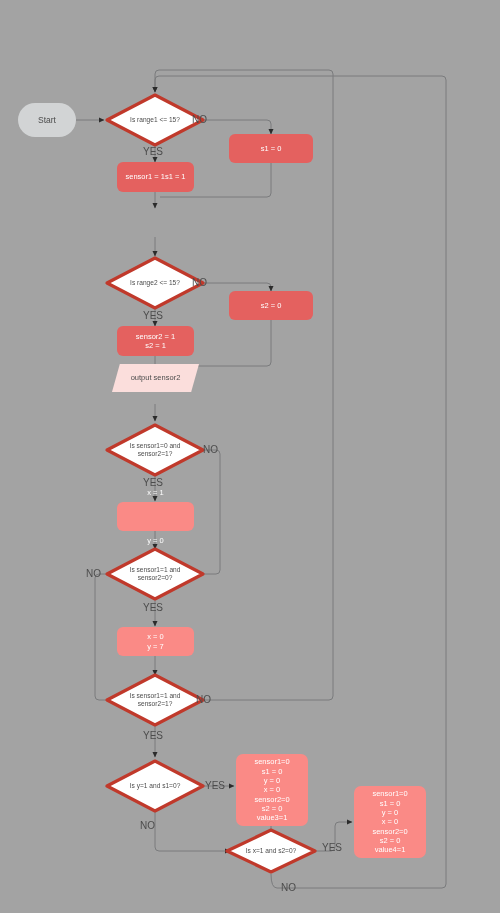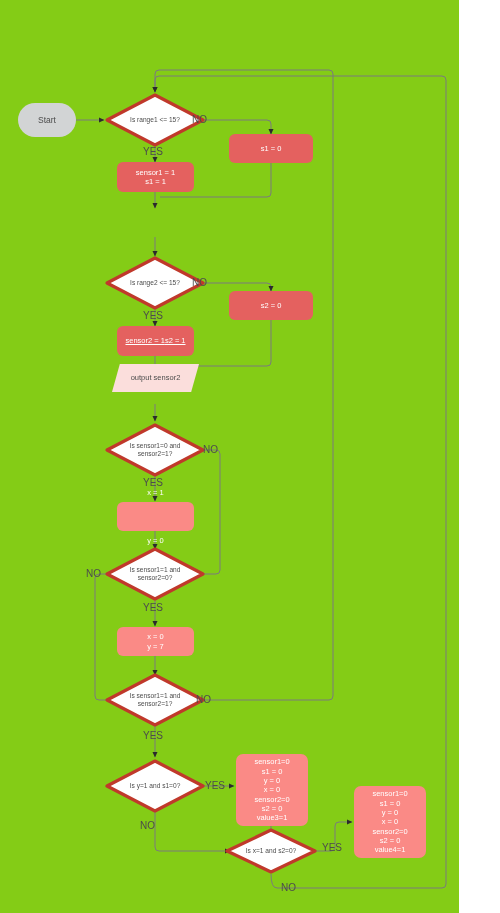--- a/index.html
+++ b/index.html
@@ -1,17 +1,17 @@
 <!DOCTYPE html>
 <html><head>
 <meta charset="utf-8">
 <style>
   html,body{margin:0;padding:0;background:#ffffff;}
   body{width:500px;height:913px;font-family:"Liberation Sans",sans-serif;}
-  #canvas{position:relative;width:459px;height:913px;overflow:hidden;background:#84cc16;}
+  #canvas{position:relative;width:500px;height:913px;overflow:hidden;background:#a3a3a3;}
   svg.edges{position:absolute;left:0;top:0;width:500px;height:913px;}
   .node{position:absolute;box-sizing:border-box;display:flex;align-items:center;
         justify-content:center;text-align:center;line-height:1.25;}
   .terminal{background:#d2d4d5;border-radius:18px;color:#4c4c4c;font-size:8.5px;}
   .proc-dark{background:#e4615f;border-radius:6px;color:#ffffff;font-size:7.5px;}
   .proc-light{background:#fa8a86;border-radius:6px;color:#ffffff;font-size:7.5px;}
   .io{background:#fbdedc;color:#4c4c4c;font-size:7.5px;
       clip-path:polygon(9% 0,100% 0,91% 100%,0 100%);}
   .diamond{background:transparent;color:#4c4c4c;font-size:6.6px;}
   .diamond .dshape{position:absolute;left:0;top:0;width:100%;height:100%;}
@@ -90,38 +90,38 @@
     <svg class="dshape" viewBox="0 0 102 56">
       <polygon points="51,3 99,28 51,53 3,28" fill="#ffffff" stroke="#c0392b" stroke-width="3.2" stroke-linejoin="round"></polygon>
     </svg>
     <span class="dlabel">Is range1 &lt;= 15?</span>
   </div>
 
   <div class="node proc-dark" style="left:229px;top:134px;width:84px;height:29px;">
     <span>s1 = 0</span>
   </div>
 
-  <div class="node proc-dark" style="left:117px;top:162px;width:77px;height:30px;flex-direction:column;">
+  <div class="node proc-dark" style="left:117px;top:162px;width:77px;height:30px;flex-direction:row;">
     <span class="mline">sensor1 = 1</span>
     <span class="mline">s1 = 1</span>
   </div>
 
 
   <div class="node diamond" style="left:104px;top:255px;width:102px;height:56px;">
     <svg class="dshape" viewBox="0 0 102 56">
       <polygon points="51,3 99,28 51,53 3,28" fill="#ffffff" stroke="#c0392b" stroke-width="3.2" stroke-linejoin="round"></polygon>
     </svg>
     <span class="dlabel">Is range2 &lt;= 15?</span>
   </div>
 
   <div class="node proc-dark" style="left:229px;top:291px;width:84px;height:29px;">
     <span>s2 = 0</span>
   </div>
 
-  <div class="node proc-dark" style="left:117px;top:326px;width:77px;height:30px;text-decoration:underline;">
+  <div class="node proc-dark" style="left:117px;top:326px;width:77px;height:30px;flex-direction:column;">
     <span class="mline">sensor2 = 1</span>
     <span class="mline">s2 = 1</span>
   </div>
 
   <div class="node io" style="left:112px;top:364px;width:87px;height:28px;">
     <span>output sensor2</span>
   </div>
 
   <div class="node diamond" style="left:104px;top:422px;width:102px;height:56px;flex-direction:column;">
     <svg class="dshape" viewBox="0 0 102 56">

